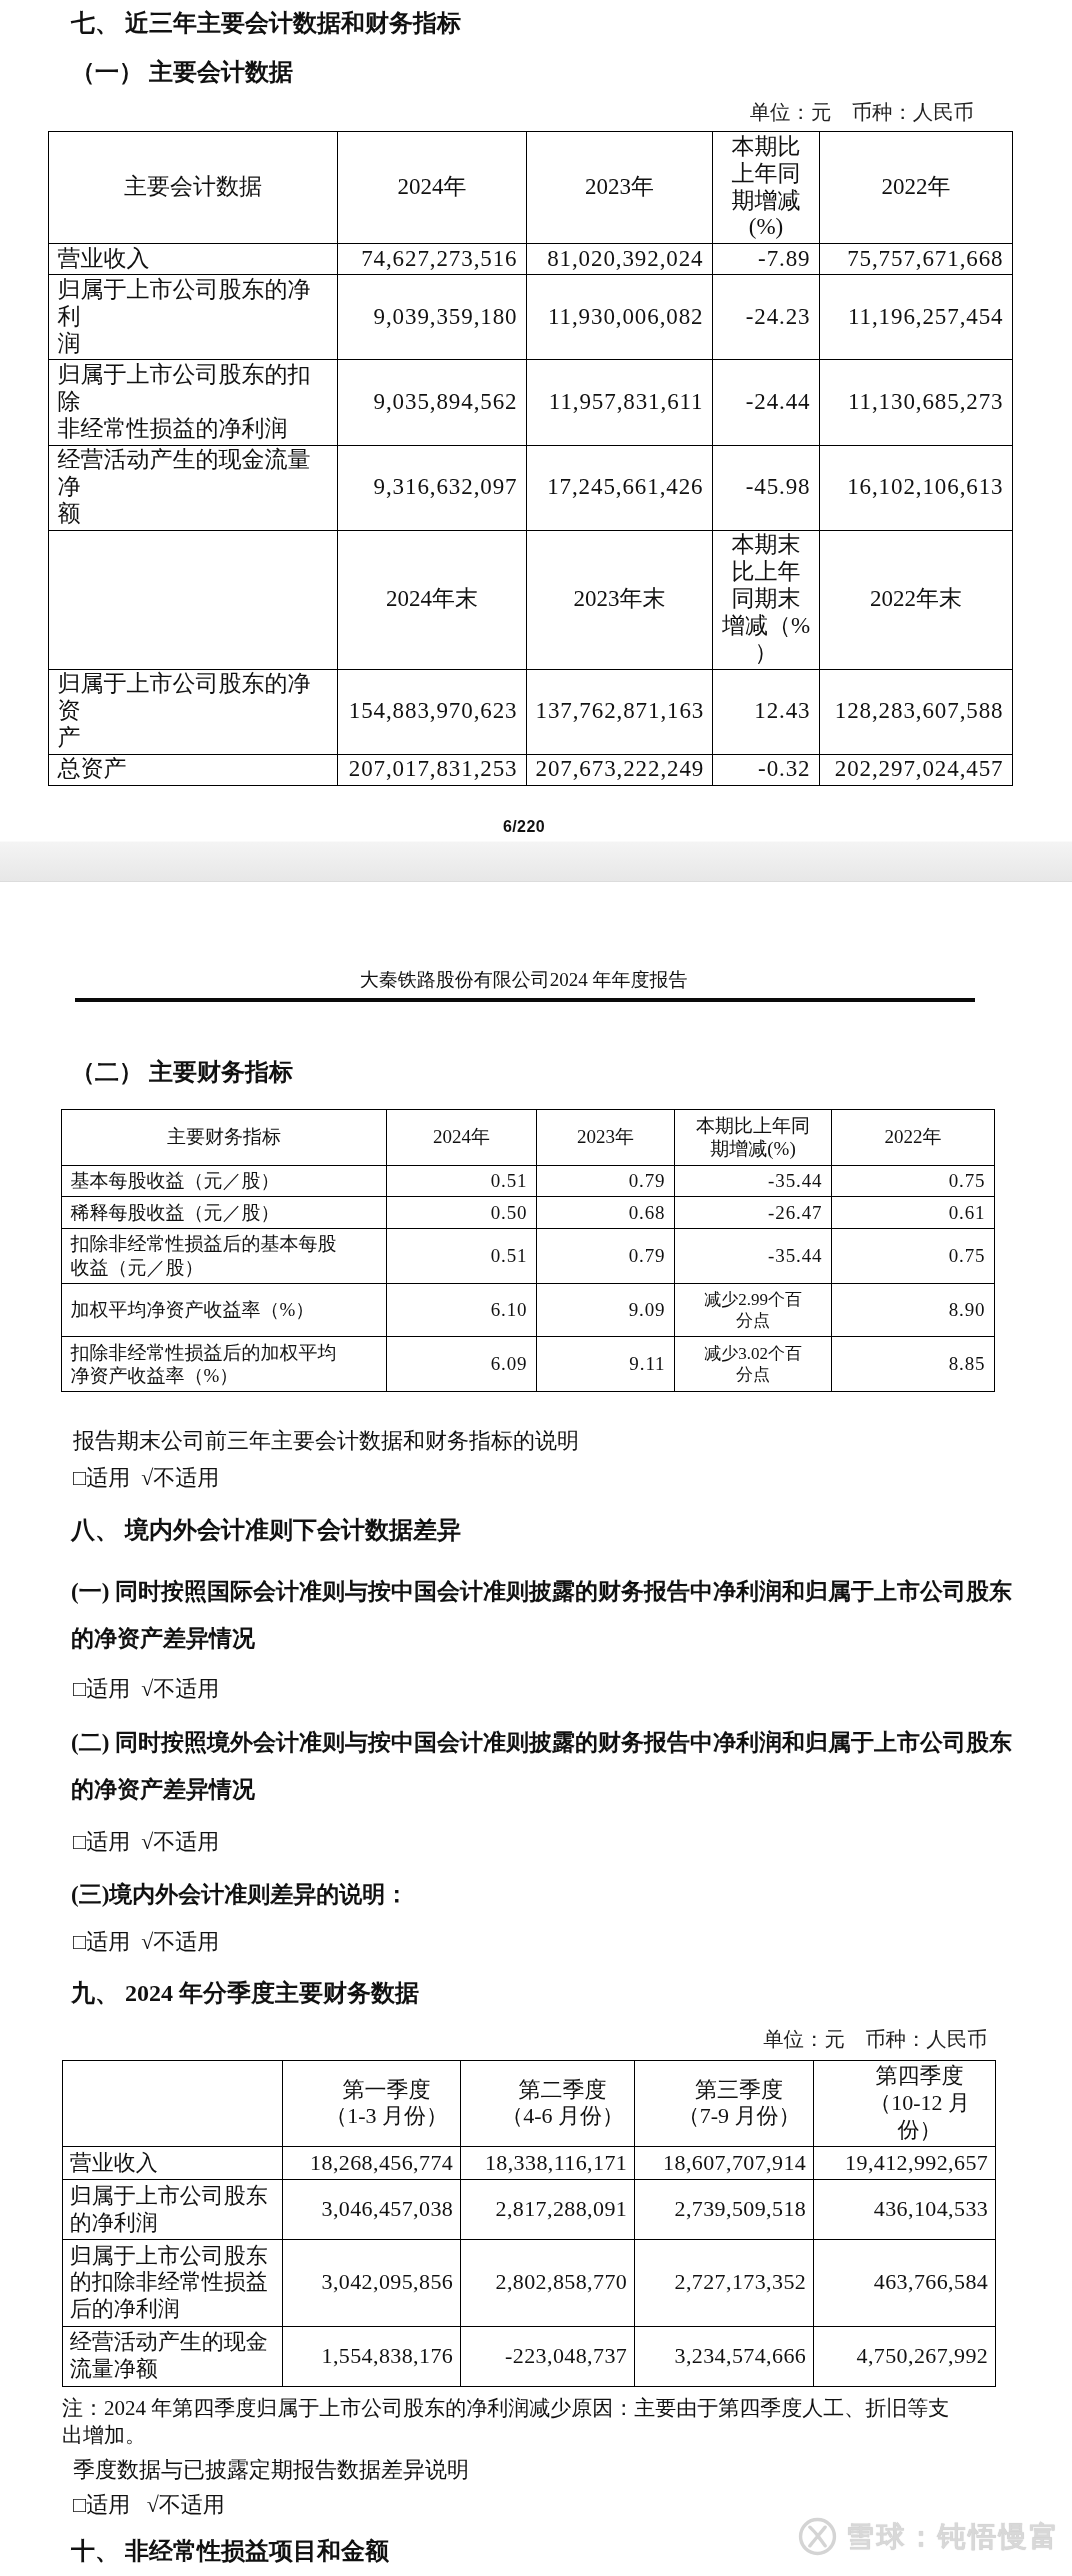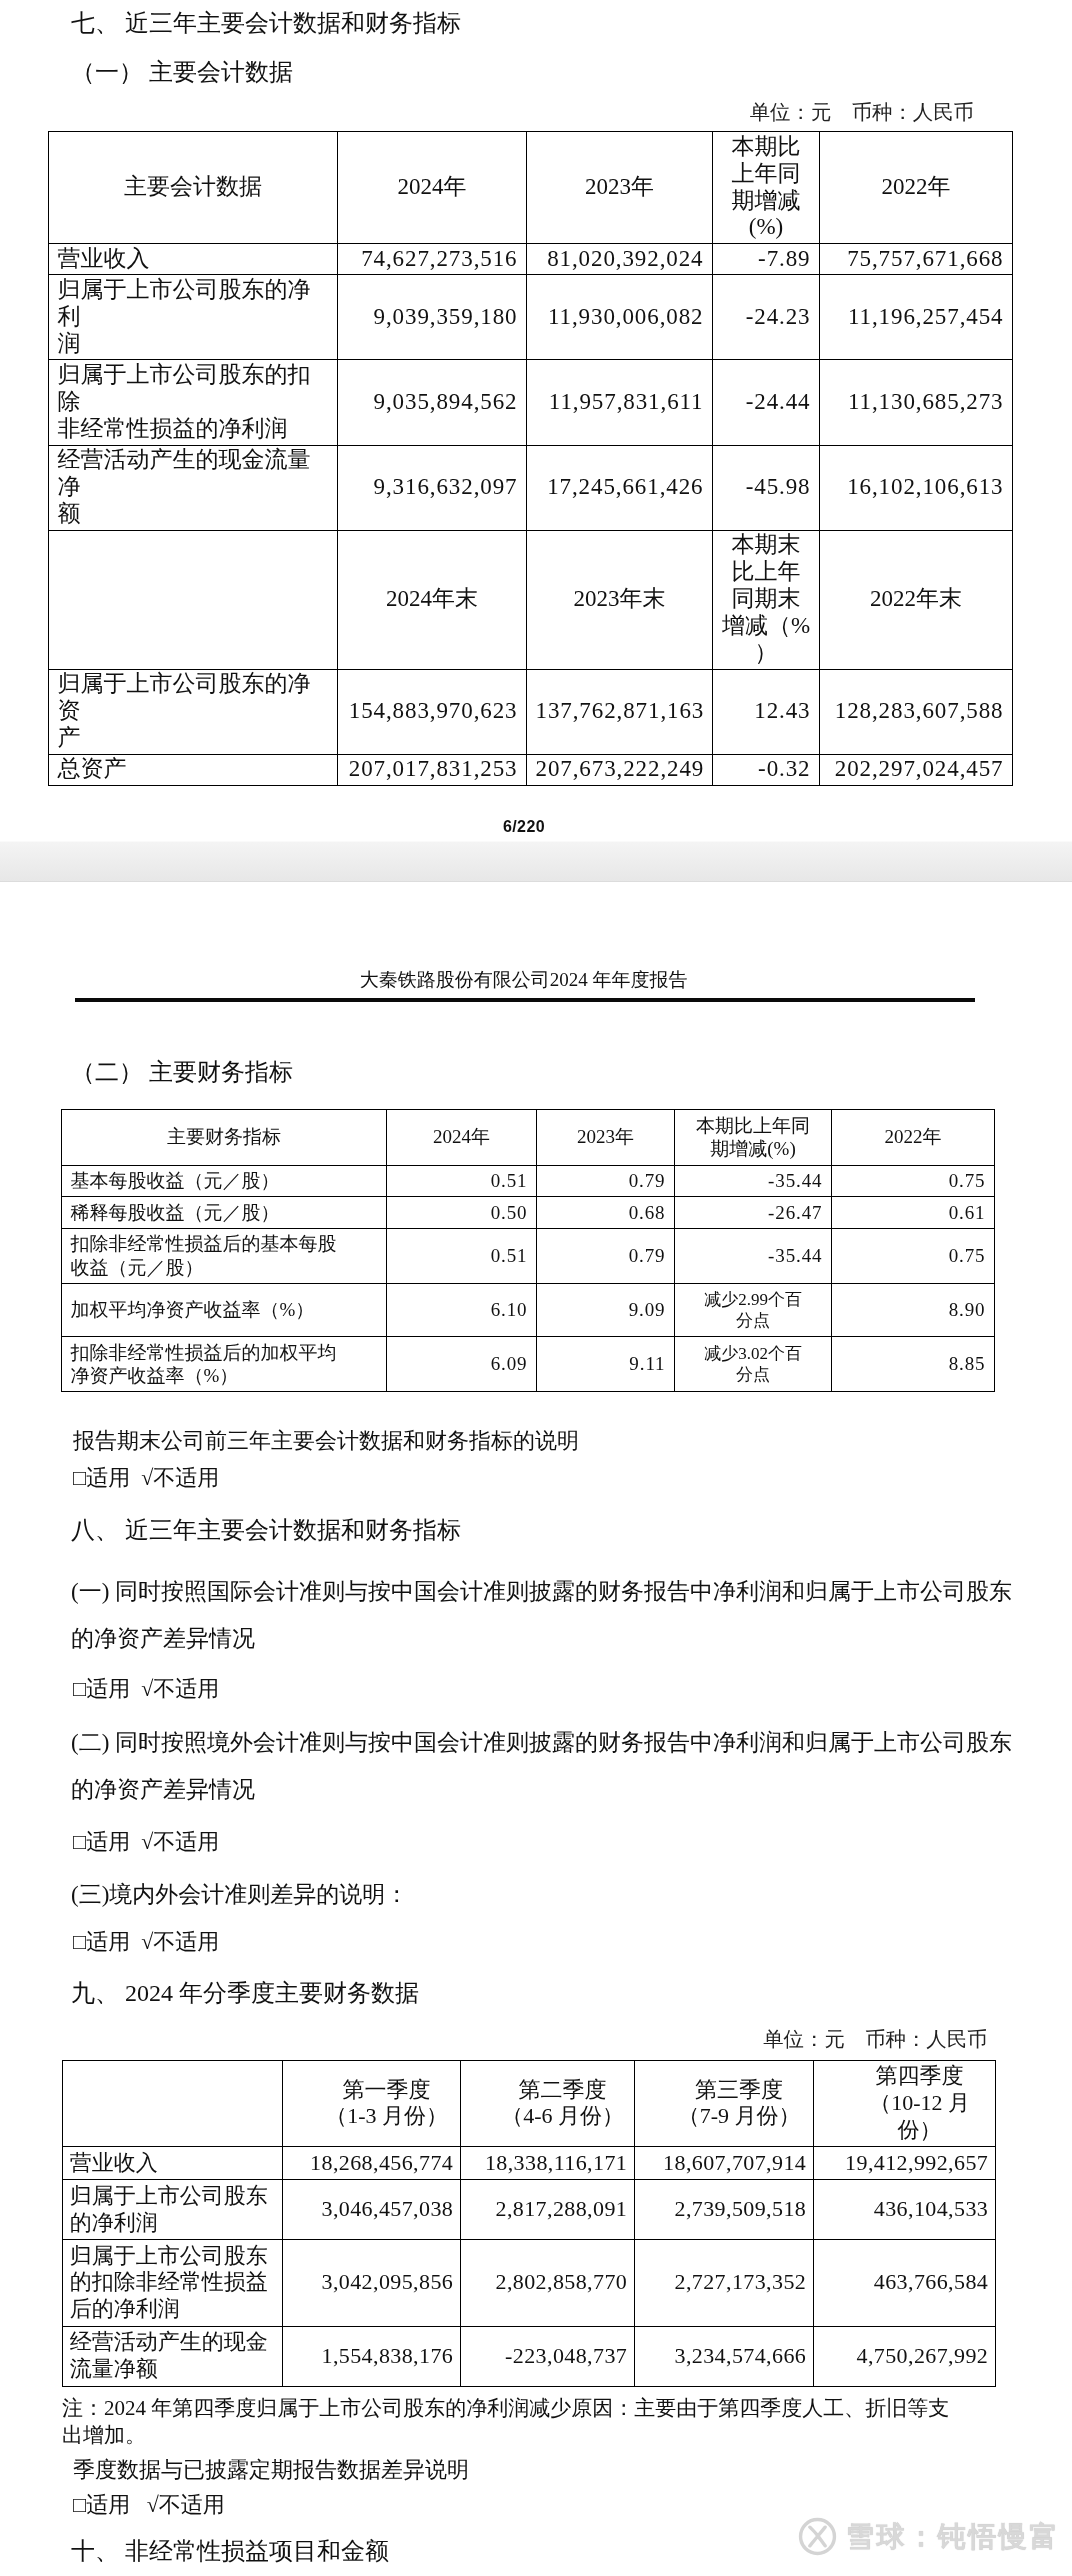--- a/index.html
+++ b/index.html
@@ -1,20 +1,20 @@
 <!DOCTYPE html>
 <html style="font-size:13.6px"><head>
 <meta charset="utf-8">
 <style>
   * { margin:0; padding:0; box-sizing:border-box; }
   html,body { background:#ffffff; }
   body { width:1072px; font-family:"Liberation Serif","DejaVu Serif",serif; color:#111; }
   .sheet { position:relative; width:1072px; height:2576px; overflow:hidden; background:#fff; }
 
-  .h { font-weight:400; white-space:pre-line; }
+  .h { font-weight:700; white-space:pre-line; }
   .body { white-space:pre-line; }
   .chk { white-space:pre-wrap; }
 
   
   .pg6 { padding-top:6.8px; height:841px; }
   .pg6 .h1 { margin-left:71px; font-size:24px; }
   .pg6 .h2 { margin-left:71px; margin-top:17px; font-size:24px; }
   .unit { font-size:20.4px; color:#222; text-align:right; white-space:pre-wrap; }
   .u1 { width:1013px; padding-right:39px; margin-top:10.2px; }
 
@@ -231,21 +231,21 @@
             <td class="txt">减少3.02个百
 分点</td>
             <td class="num">8.85</td>
           </tr>
         </tbody>
     </table>
 
     <p class="body p-ind m-notes">报告期末公司前三年主要会计数据和财务指标的说明</p>
     <p class="body chk p-ind m-chk1">□适用  √不适用</p>
 
-    <h2 class="h s8">八、 近三年主要会计数据和财务指标</h2>
+    <h2 class="h s8">八、 境内外会计准则下会计数据差异</h2>
 
     <h3 class="h h-long">(一) 同时按照国际会计准则与按中国会计准则披露的财务报告中净利润和归属于上市公司股东
 的净资产差异情况</h3>
     <p class="body chk p-ind m-chk2">□适用  √不适用</p>
 
     <h3 class="h h-long h-long2">(二) 同时按照境外会计准则与按中国会计准则披露的财务报告中净利润和归属于上市公司股东
 的净资产差异情况</h3>
     <p class="body chk p-ind m-chk3">□适用  √不适用</p>
 
     <h3 class="h s8-3">(三)境内外会计准则差异的说明：</h3>

